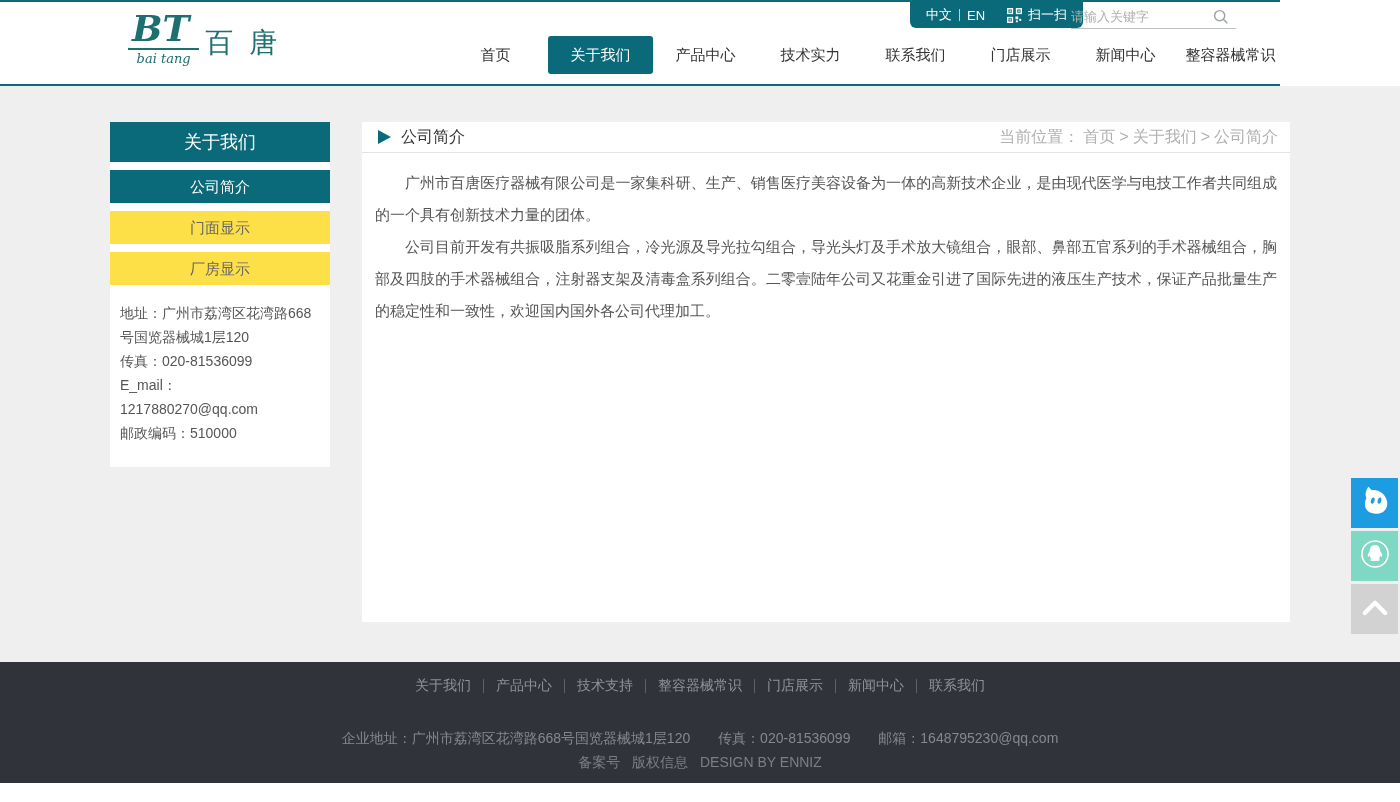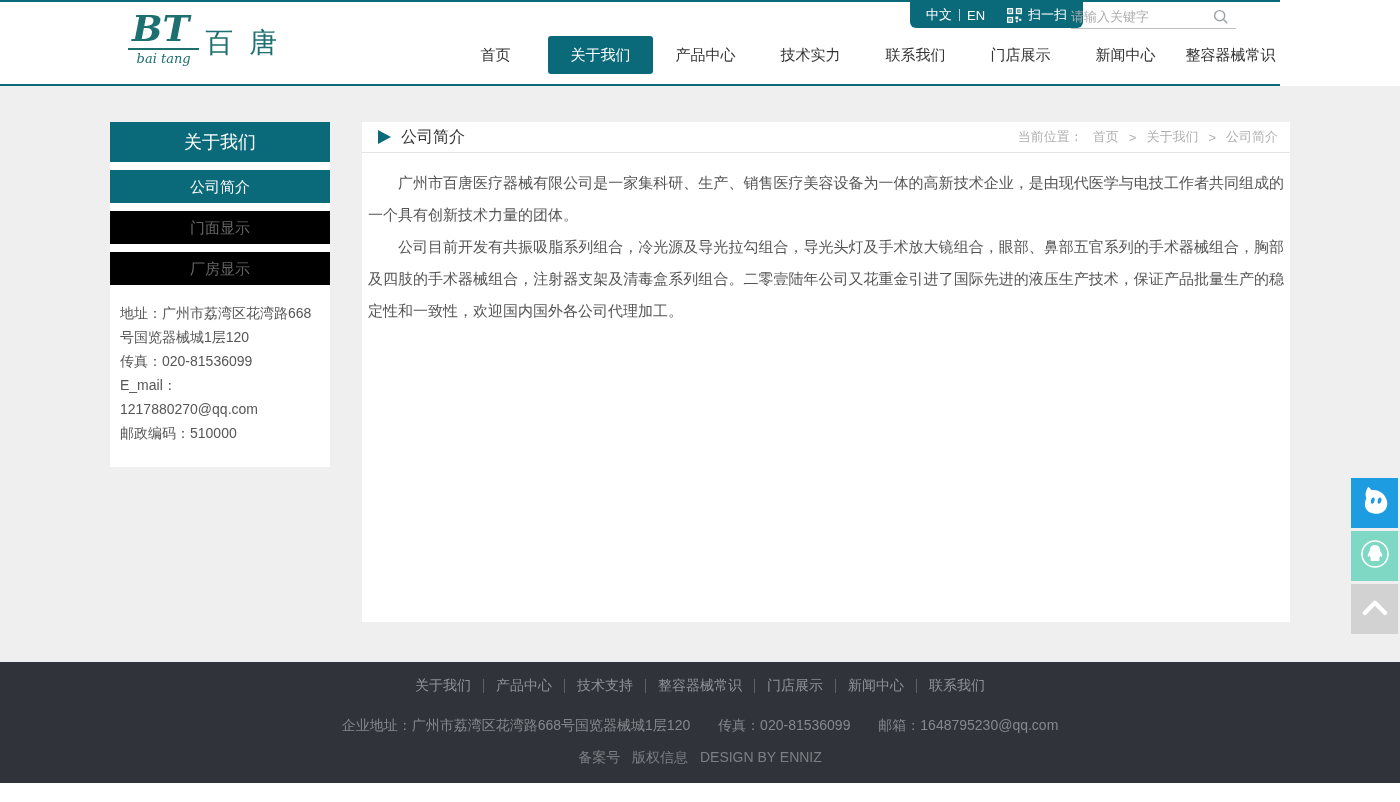--- a/index.html
+++ b/index.html
@@ -32,44 +32,44 @@
   .nav { position:absolute; left:443px; top:34px; display:flex; }
   .nav-item { width:105px; height:38px; line-height:38px; text-align:center; font-size:15px; color:#333;
               cursor:pointer; border-radius:3px; }
   .nav-item.active { background:#0b6a79; color:#fff; }
 
   
   .content { position:absolute; top:86px; left:0; width:1400px; height:576px; background:#efefef; }
 
   .sidebar { position:absolute; left:110px; top:36px; width:220px; background:#fff; padding-bottom:18px; }
   .side-title { height:40px; line-height:40px; text-align:center; background:#0b6a79; color:#fff; font-size:18px; cursor:default; }
-  .side-item { height:33px; line-height:33px; text-align:center; margin-top:8px; background:#000000;
+  .side-item { height:33px; line-height:33px; text-align:center; margin-top:8px; background:#fde047;
                color:#666; font-size:15px; cursor:pointer; }
   .side-item.active { background:#0b6a79; color:#fff; }
   .side-contact { padding:16px 10px 4px 10px; font-size:14px; color:#555; line-height:24px; }
   .side-contact div { word-break:break-all; }
 
   .main { position:absolute; left:362px; top:36px; width:928px; height:500px; background:#fff; }
   .main-head { display:flex; align-items:center; height:31px; border-bottom:1px solid #e3e3e3; padding:0 12px; }
   .arrow-right { width:0; height:0; border-left:13px solid #0b6a79; border-top:7px solid transparent;
                  border-bottom:7px solid transparent; margin:0 10px 0 4px; }
   .main-title { font-size:16px; color:#333; }
-  .breadcrumb { margin-left:auto; font-size:13px; color:#b0b0b0; display:flex; gap:10px; align-items:center; }
+  .breadcrumb { margin-left:auto; font-size:16px; color:#b0b0b0; display:flex; gap:4px; align-items:center; }
   .breadcrumb .bc-link { cursor:pointer; }
-  .main-body { padding:14px 6px; }
+  .main-body { padding:14px 13px; }
   .main-body p { font-size:15px; color:#555; line-height:32px; text-indent:2em; text-align:justify; }
 
   
   .footer { position:absolute; top:662px; left:0; width:1400px; height:121px; background:#30343a; color:#8f9296; }
   .f-links { display:flex; justify-content:center; align-items:center; padding-top:15px; font-size:14px; }
   .f-link { padding:0 12px; cursor:pointer; }
   .f-vsep { width:1px; height:14px; background:#5d6064; }
-  .f-info { text-align:center; margin-top:22px; font-size:14px; color:#85888c; }
+  .f-info { text-align:center; margin-top:35px; font-size:14px; color:#85888c; }
   .f-info span { margin:0 12px; }
-  .f-copy { text-align:center; margin-top:14px; font-size:14px; color:#7c7f83; }
+  .f-copy { text-align:center; margin-top:6px; font-size:14px; color:#7c7f83; }
   .f-copy span { margin:0 4px; }
 
   
   .floaters { position:absolute; right:2px; top:478px; width:47px; }
   .floater { width:47px; height:50px; margin-bottom:3px; display:flex; align-items:center; justify-content:center; cursor:pointer; }
   .floater.blue { background:#1d9ce2; }
   .floater.mint { background:#7fd8c4; }
   .floater.gray { background:#d2d2d2; }
 </style>
 </head>

